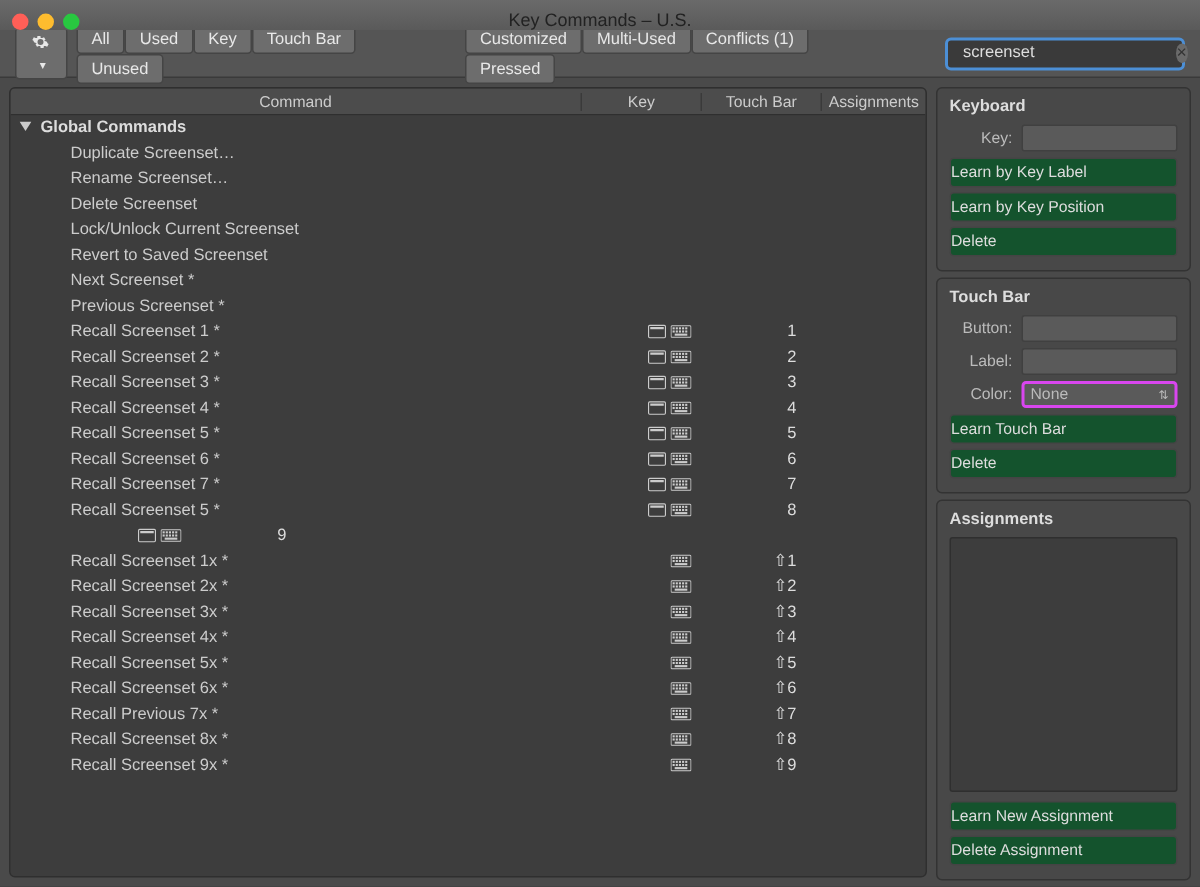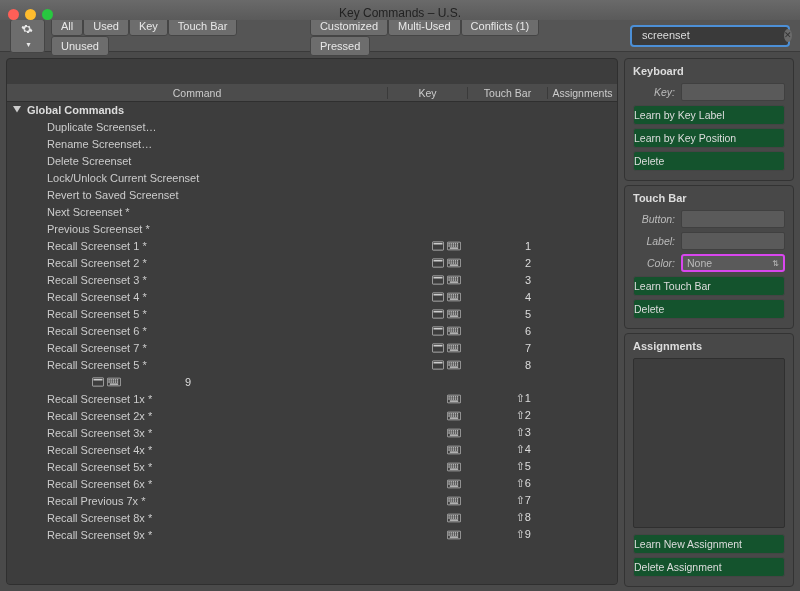--- a/index.html
+++ b/index.html
@@ -23,21 +23,21 @@
   .searchwrap .mag { width:12px;height:12px;margin-right:4px;opacity:.7;}
   .searchwrap input { flex:1; background:transparent; border:none; outline:none; color:#ddd; font-size:11px; }
   .searchwrap .clr { width:13px;height:13px;border-radius:50%;background:#6a6a6a;display:flex;align-items:center;justify-content:center;font-size:9px;color:#333;cursor:pointer;}
 
   
   .main { display:flex; height: calc(591px - 20px - 32px); padding:6px; gap:6px; }
   .left { flex:1; background:#3d3d3d; border:1px solid #2f2f2f; border-radius:4px; display:flex; flex-direction:column; overflow:hidden;}
   .right { width:170px; display:flex; flex-direction:column; gap:4px; }
 
   
-  .thead { display:flex; background:#4c4c4c; border-bottom:1px solid #2f2f2f; height:18px; align-items:center; font-size:10.5px; color:#ccc;margin-top:25px;}
+  .thead { display:flex; background:#4c4c4c; border-bottom:1px solid #2f2f2f; height:18px; align-items:center; font-size:10.5px; color:#ccc;}
   .col-cmd { flex:1; text-align:center; }
   .col-key { width:80px; text-align:center; border-left:1px solid #3a3a3a;}
   .col-tb  { width:80px; text-align:center; border-left:1px solid #3a3a3a;}
   .col-as  { width:70px; text-align:center; border-left:1px solid #3a3a3a;}
 
   
   .tbody { flex:1; overflow:auto; background:#3d3d3d; }
   .grp { display:flex; align-items:center; padding:2px 6px; color:#ddd; font-size:11px;font-weight:bold; }
   .grp .tri { width:8px;height:8px; margin-right:6px; }
   .row { display:flex; align-items:center; height:17px; padding-left:40px; color:#ccc; font-size:11px;}
@@ -46,21 +46,21 @@
   .row .tb  { width:80px; display:flex; justify-content:flex-end; align-items:center; padding-right:16px; }
   .row .as  { width:70px; }
   .kbd-icon { width:14px; height:10px; }
   .tb-icon { width:12px; height:10px; }
   .keytxt { font-size:11px; color:#ddd; min-width:14px; text-align:right;}
 
   
   .panel { background:#484848; border:1px solid #333; border-radius:4px; padding:6px 8px; }
   .panel h4 { font-size:11px; font-weight:600; color:#ddd; margin-bottom:6px; }
   .field { display:flex; align-items:center; margin-bottom:4px; gap:6px;}
-  .field label { width:42px; text-align:right; font-size:10.5px; color:#bbb;font-style:italic;}
+  .field label { width:42px; text-align:right; font-size:10.5px; color:#bbb;}
   .field .inp { flex:1; height:18px; background:#5a5a5a; border:1px solid #404040; border-radius:2px;}
   .field .sel { flex:1; height:18px; background:#5a5a5a; border:2px solid #d946ef; border-radius:3px; font-size:10.5px; color:#bbb; padding:0 4px; display:flex; align-items:center; justify-content:space-between;}
   .pbtn { display:block; width:100%; background:#14532d; border:1px solid #444; border-radius:3px; padding:3px 0; font-size:10.5px; color:#ddd; text-align:left; margin-bottom:3px; cursor:pointer;}
   .assignbox { background:#3d3d3d; border:1px solid #2f2f2f; border-radius:2px; height:170px; margin-bottom:6px;}
   .flexfill { flex:1; display:flex; flex-direction:column;}
 </style>
 </head>
 <body>
 
 <div class="titlebar">

